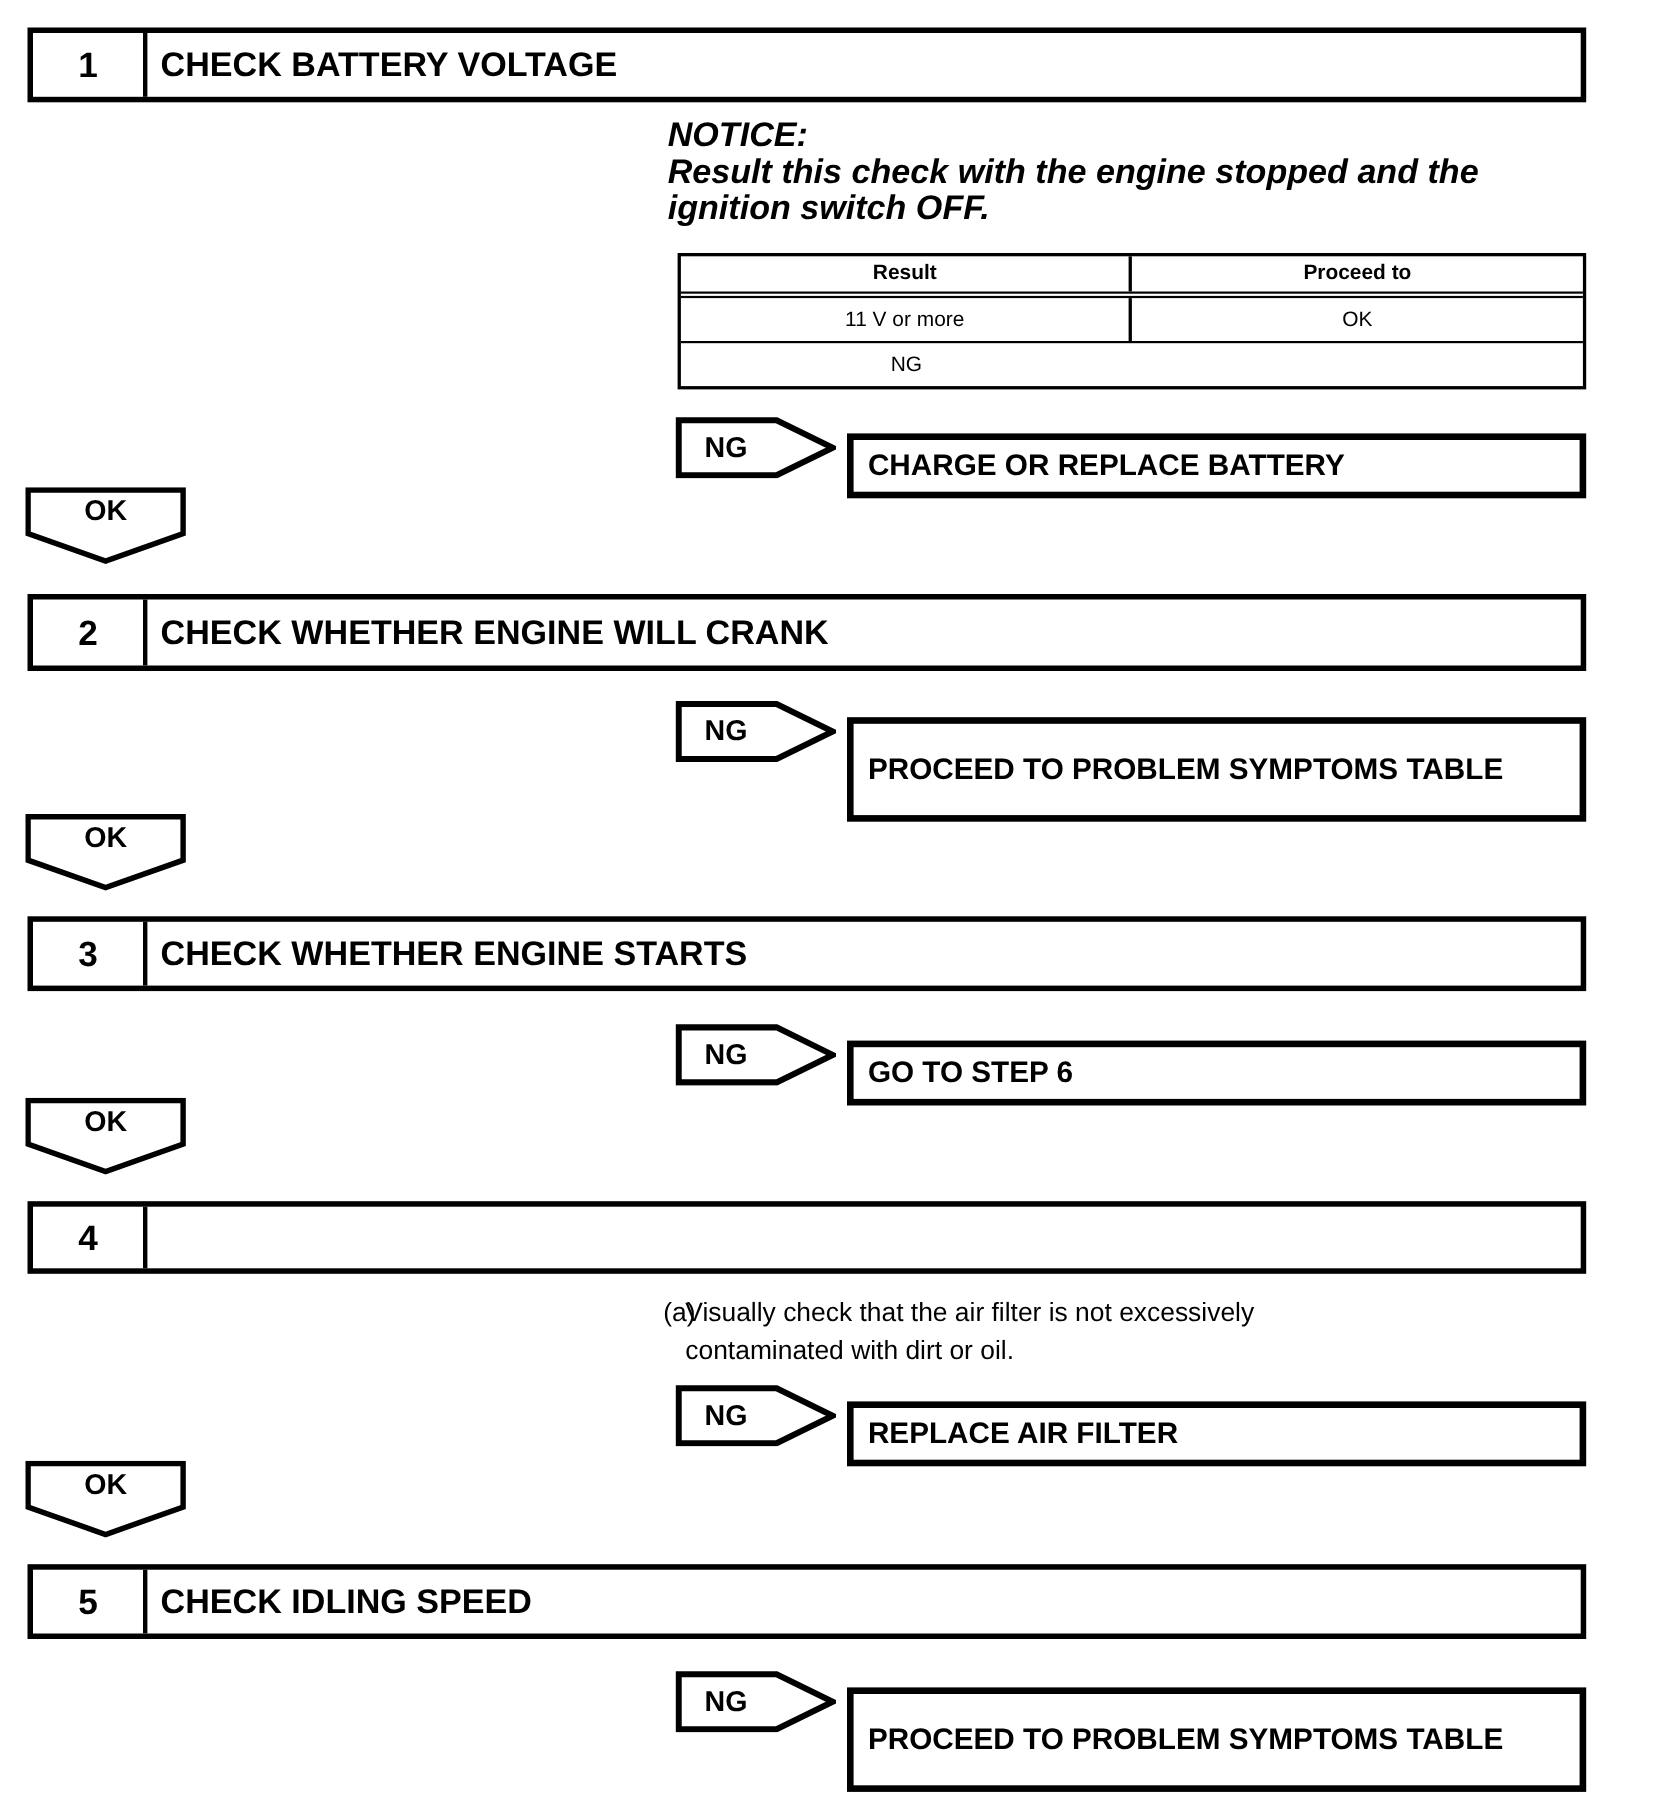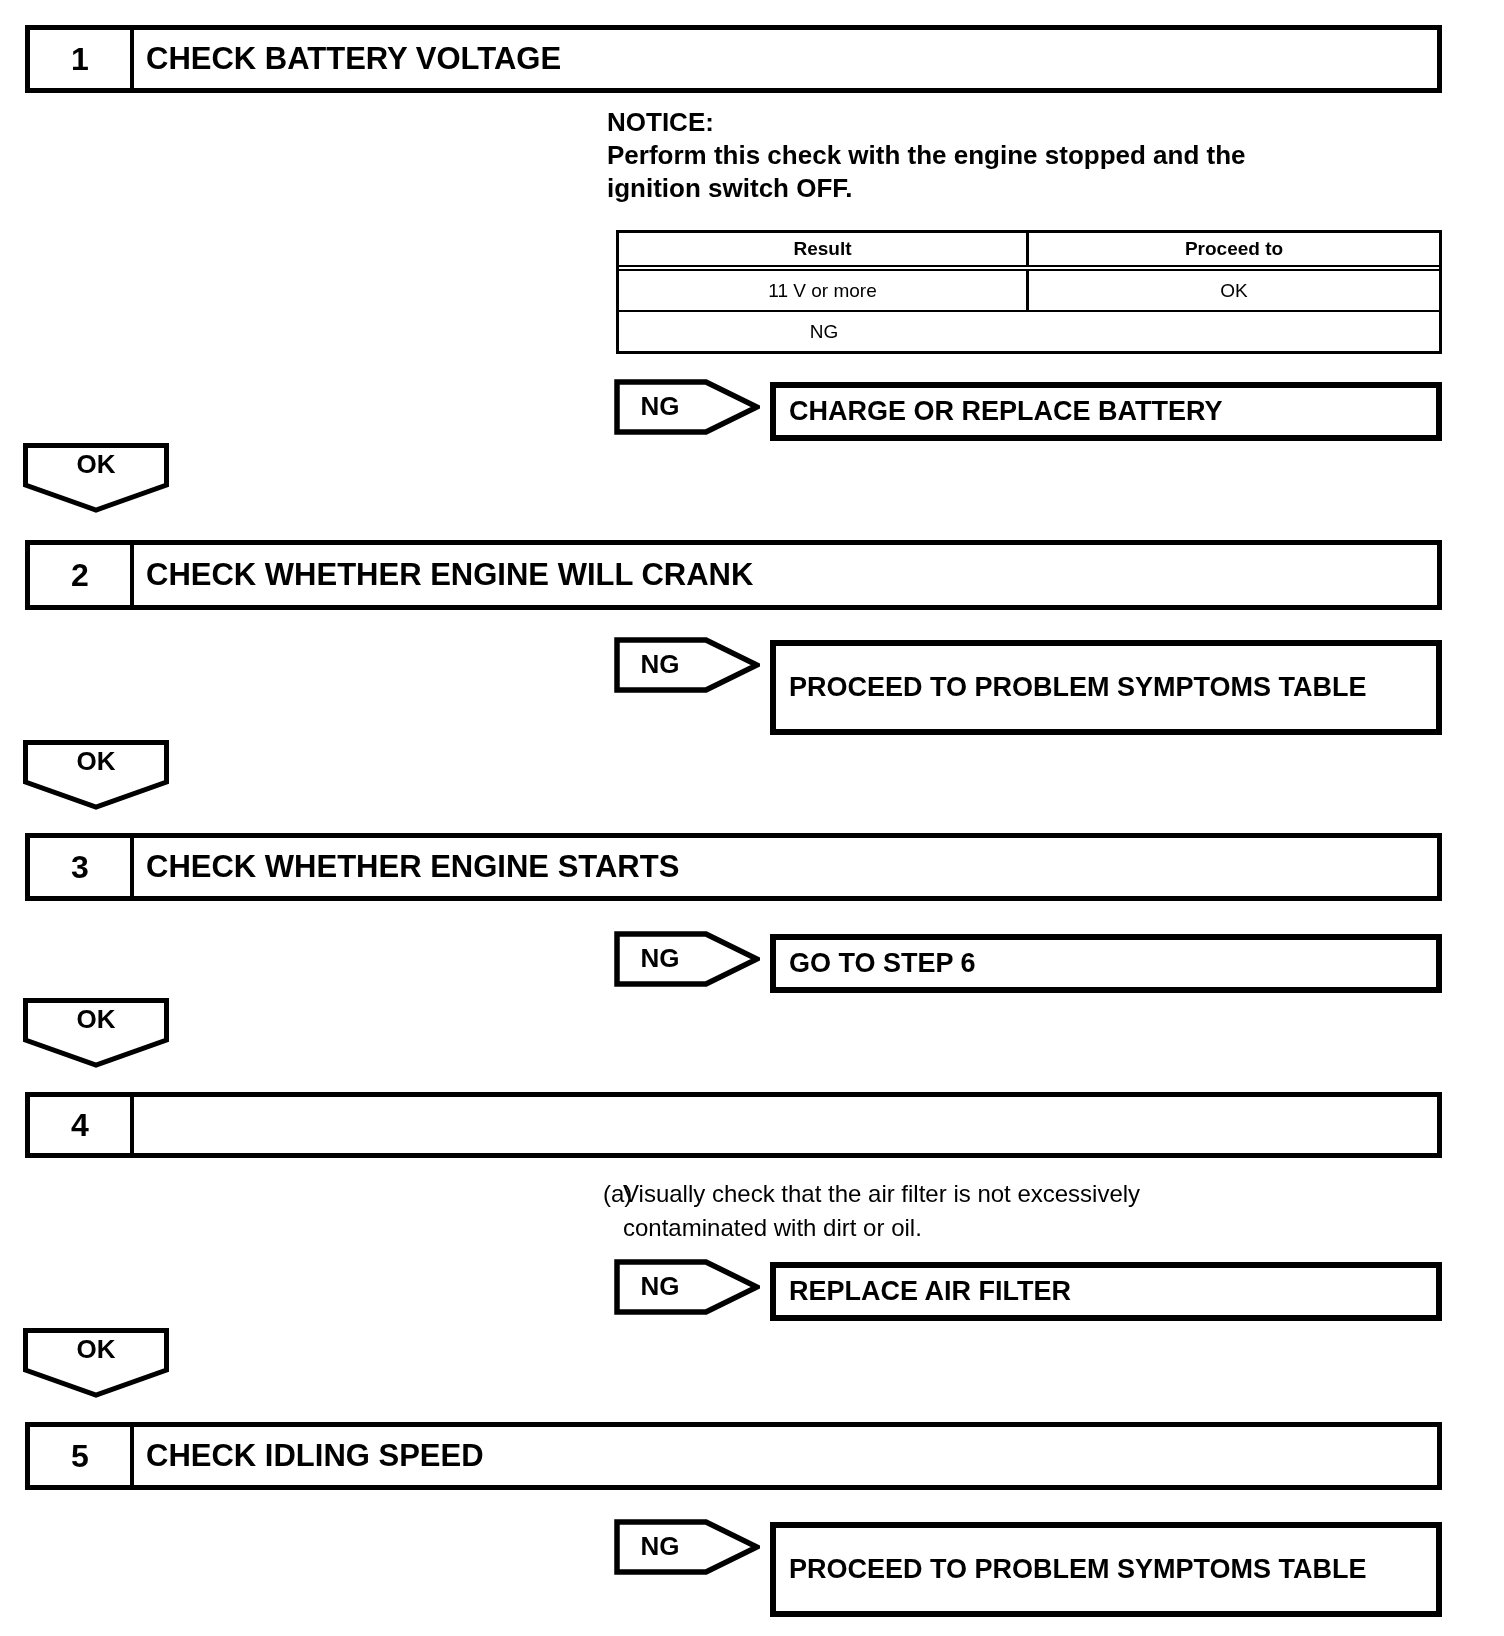--- a/index.html
+++ b/index.html
@@ -18,21 +18,21 @@
     width:104px; border-right:4px solid #000; box-sizing:border-box;
     display:flex; align-items:center; justify-content:center;
     font-weight:bold; font-size:32px;
   }
   .step-title {
     flex:1; display:flex; align-items:center; padding-left:12px;
     font-weight:bold; font-size:31px; white-space:nowrap;
   }
 
   
-  .notice { position:absolute; left:607px; top:106px; font-weight:bold; font-size:26px; line-height:33px; }
+  .notice { position:absolute; left:607px; top:106px; font-weight:bold; font-size:31px; line-height:33px;font-style:italic; }
 
   
   .vtable {
     position:absolute; left:616px; top:230px; width:826px;
     border:3px solid #000; box-sizing:border-box; font-size:19px; background:#fff;
   }
   .vtable-row { display:flex; align-items:stretch; }
   .vtable-row.header { font-weight:bold; border-bottom:6px double #000; }
   .vtable-row.mid { border-bottom:2px solid #000; }
   .vtable-cell {
@@ -46,21 +46,21 @@
 
   
   .ng-row { position:absolute; left:614px; }
   .ng-shape { position:absolute; left:0; top:1px; }
   .ng-label {
     position:absolute; left:0; top:1px; width:92px; height:54px;
     display:flex; align-items:center; justify-content:center;
     font-weight:bold; font-size:26px;
   }
   .result-box {
-    position:absolute; left:156px; top:4px; width:672px;
+    position:absolute; left:156px; top:16px; width:672px;
     border:6px solid #000; box-sizing:border-box; background:#fff;
     display:flex; align-items:center; padding-left:13px;
     font-weight:bold; font-size:27px; line-height:37px;
   }
   .result-box.h1 { height:59px; }
   .result-box.h2 { height:95px; }
   .result-box .wrap-narrow { max-width:580px; display:inline-block; }
 
   
   .ok-conn { position:absolute; left:23px; width:146px; height:70px; }
@@ -79,21 +79,21 @@
 
 <div class="page">
 
   <div class="step-box" style="top:25px;">
     <div class="step-num">1</div>
     <div class="step-title">CHECK BATTERY VOLTAGE</div>
   </div>
 
   <div class="notice">
     <div>NOTICE:</div>
-    <div>Perform this check with the engine stopped and the</div>
+    <div>Result this check with the engine stopped and the</div>
     <div>ignition switch OFF.</div>
   </div>
 
   <div class="vtable">
     <div class="vtable-row header">
       <div class="vtable-cell cell-left">Result</div>
       <div class="vtable-cell cell-right">Proceed to</div>
     </div>
     <div class="vtable-row data mid">
       <div class="vtable-cell cell-left">11 V or more</div>

